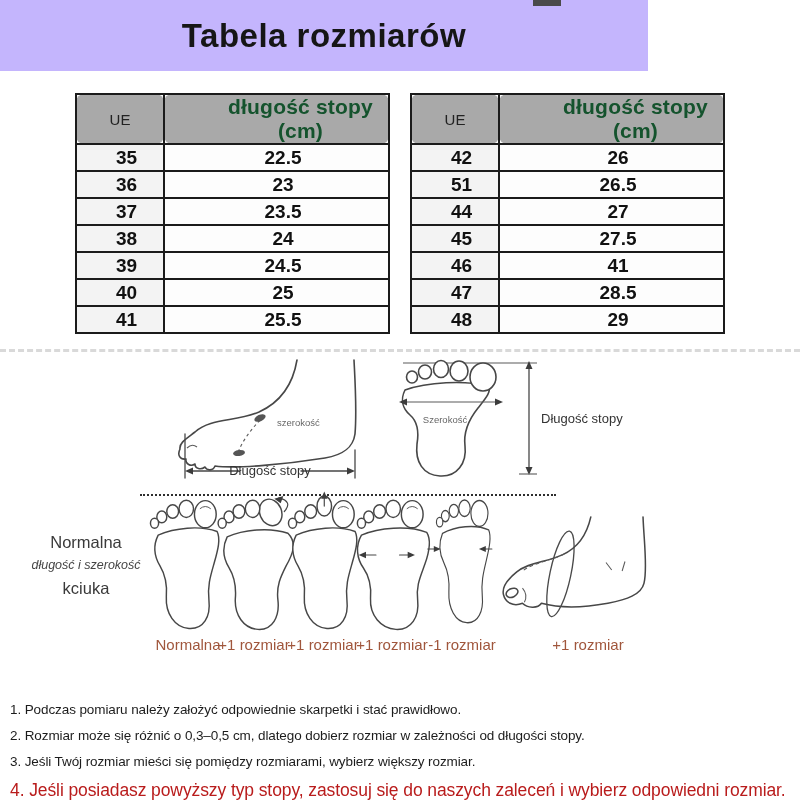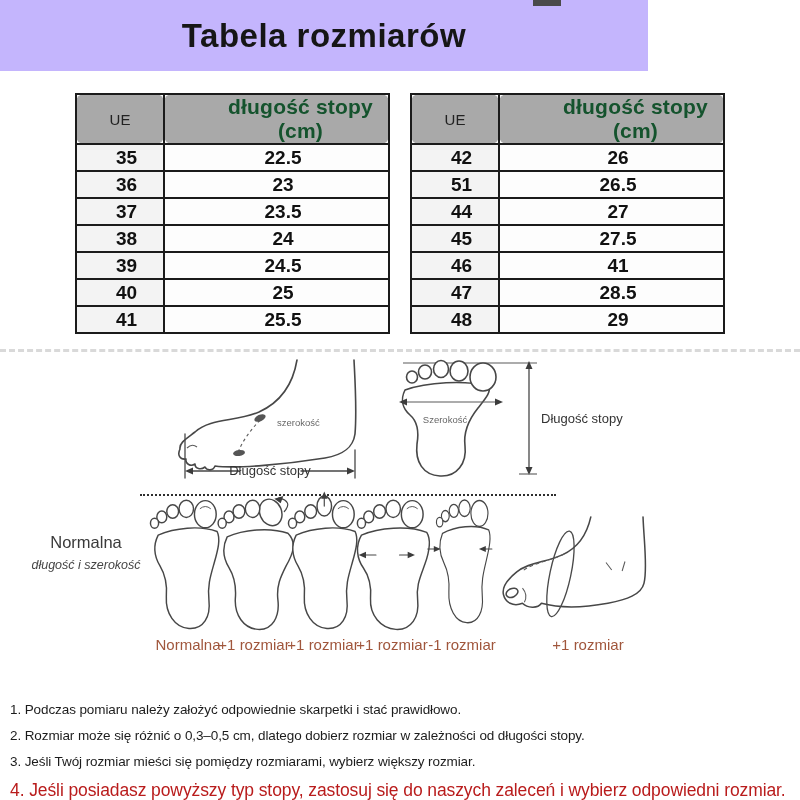--- a/index.html
+++ b/index.html
@@ -260,20 +260,21 @@
     <path class="thin" d="M 68 41 C 52 49 36 50 24 59" stroke-dasharray="4 3" stroke="#8a8a8a"></path>
     <ellipse cx="64" cy="62" rx="11" ry="46" transform="rotate(12 64 62)" fill="none" stroke="#4a4a4a" stroke-width="1.4"></ellipse>
     <ellipse class="draw" cx="13" cy="82" rx="6.5" ry="4.5" transform="rotate(-25 13 82)"></ellipse>
     <path class="thin" d="M 26 92 Q 30 84 24 77"></path>
     <path class="thin" d="M 112 50 L 118 58 M 132 49 L 129 59"></path>
   </svg>
 
   <div class="side-caption">
     <p class="l1">Normalna</p>
     <p class="l2">długość i szerokość</p>
+    <p class="l3">kciuka</p>
   </div>
 
   <span class="foot-label fl1">Normalna</span>
   <span class="foot-label fl2">+1 rozmiar</span>
   <span class="foot-label fl3">+1 rozmiar</span>
   <span class="foot-label fl4">+1 rozmiar</span>
   <span class="foot-label fl5">-1 rozmiar</span>
   <span class="foot-label fl6">+1 rozmiar</span>
 
   <div class="notes">

